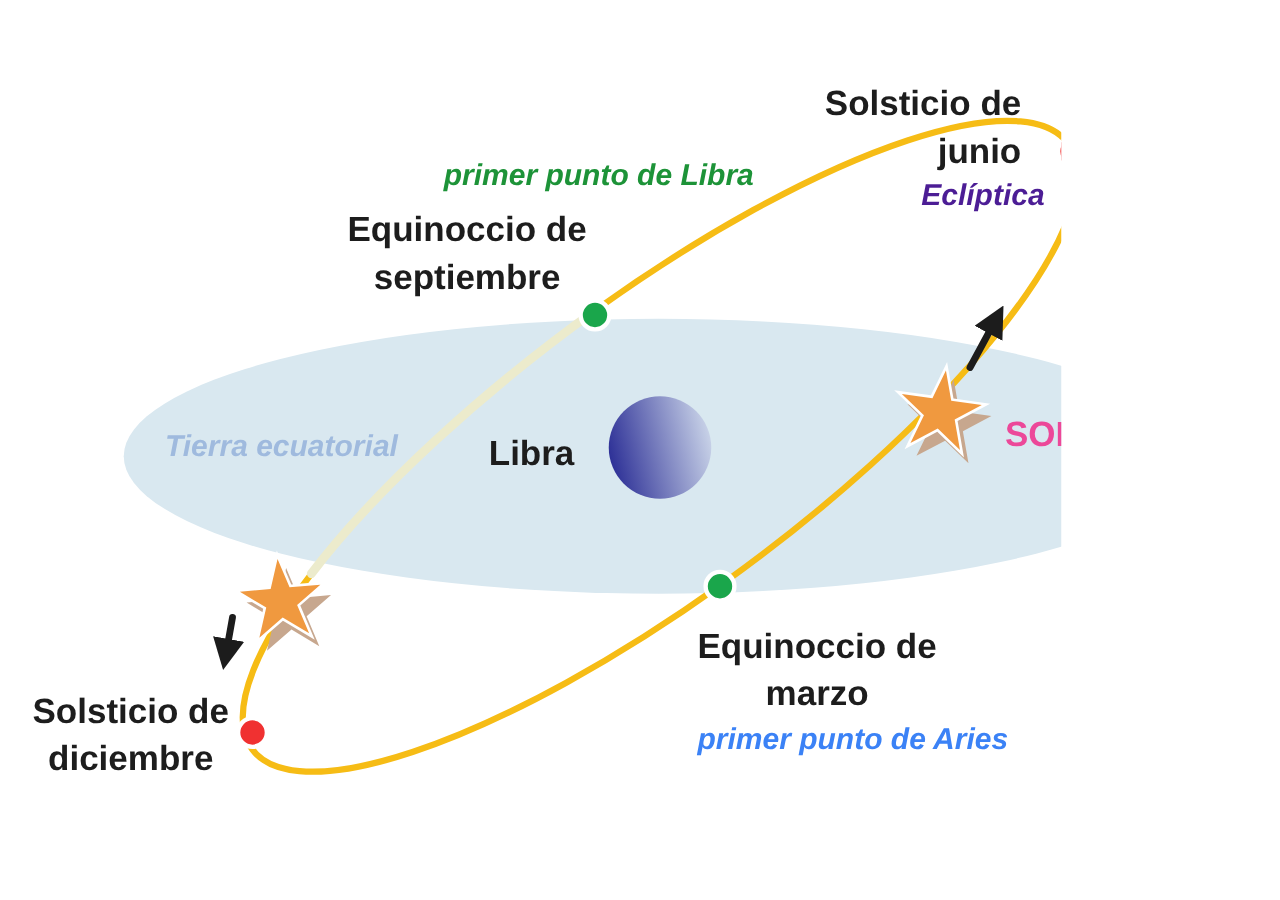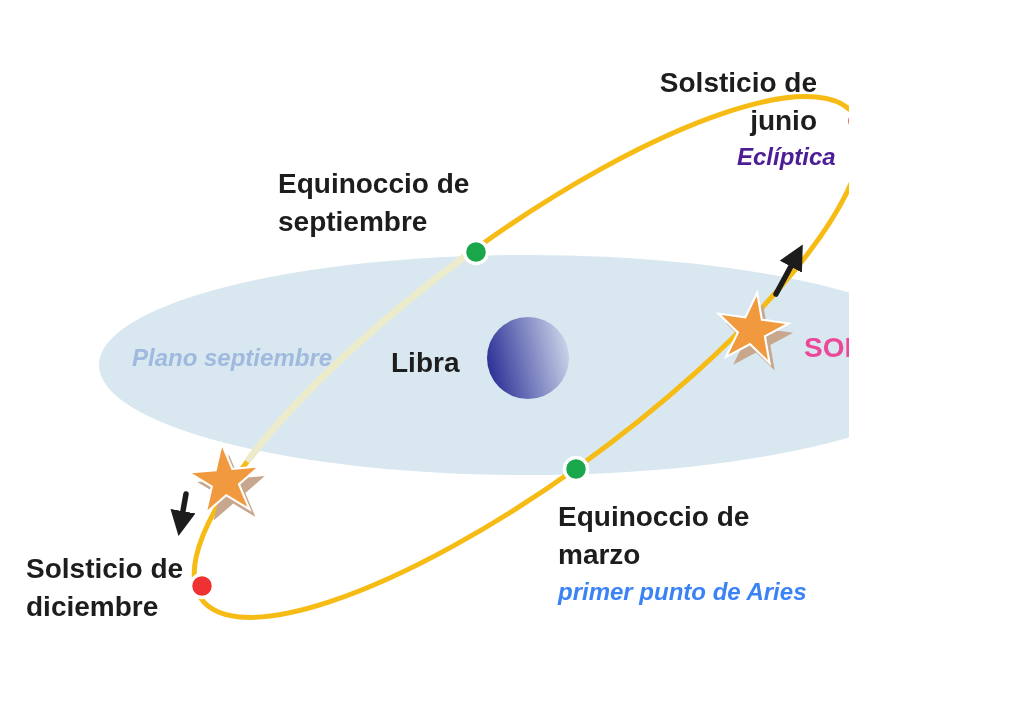--- a/index.html
+++ b/index.html
@@ -2,21 +2,21 @@
 <html><head>
 <meta charset="utf-8">
 <style>
   html,body{margin:0;padding:0;background:#fff;}
   .canvas{
     position:relative;width:849px;height:720px;background:#fff;overflow:hidden;
     font-family:"Liberation Sans","DejaVu Sans",sans-serif;
   }
   .canvas svg{position:absolute;left:0;top:0;}
   .lbl{position:absolute;white-space:pre-line;}
-  .lbl-black{font-size:28px;font-weight:bold;line-height:38px;color:#1d1d1d;}
+  .lbl-black{font-size:28px;font-weight:bold;line-height:38px;color:#1d1d1d;text-align:center;}
   .lbl-italic{font-size:24px;font-weight:bold;font-style:italic;line-height:30px;}
   .lbl-june{right:32px;top:64px;text-align:right;}
   .lbl-september{left:278px;top:165px;}
   .lbl-libra{left:355px;top:126px;}
   .lbl-ecliptica{left:737px;top:142px;}
   .lbl-plano{left:132px;top:343px;}
   .lbl-tierra{left:391px;top:344px;}
   .lbl-sol{left:804px;top:329px;}
   .lbl-marzo{left:558px;top:498px;}
   .lbl-aries{left:558px;top:577px;}
@@ -70,24 +70,25 @@
     <circle cx="476" cy="252" r="11.5" stroke="#ffffff" stroke-width="3.5" fill="#1aa64b"></circle>
     <circle cx="576" cy="469" r="11.5" stroke="#ffffff" stroke-width="3.5" fill="#1aa64b"></circle>
   </svg>
 
   <div class="lbl lbl-black lbl-june" style="color: rgb(29, 29, 29);">Solsticio de
 junio</div>
 
   <div class="lbl lbl-black lbl-september" style="color: rgb(29, 29, 29);">Equinoccio de
 septiembre</div>
 
+  <div class="lbl lbl-italic lbl-libra" style="color: rgb(29, 147, 56);">primer punto de Libra</div>
 
   <div class="lbl lbl-italic lbl-ecliptica" style="color: #4c1d95;">Eclíptica</div>
 
-  <div class="lbl lbl-italic lbl-plano" style="color: rgb(159, 186, 222);">Plano septiembre</div>
+  <div class="lbl lbl-italic lbl-plano" style="color: rgb(159, 186, 222);">Tierra ecuatorial</div>
 
   <div class="lbl lbl-black lbl-tierra" style="color: rgb(29, 29, 29);">Libra</div>
 
   <div class="lbl lbl-black lbl-sol" style="color: #ec4899;">SOL</div>
 
   <div class="lbl lbl-black lbl-marzo" style="color: rgb(29, 29, 29);">Equinoccio de
 marzo</div>
 
   <div class="lbl lbl-italic lbl-aries" style="color: #3b82f6;">primer punto de Aries</div>
 

